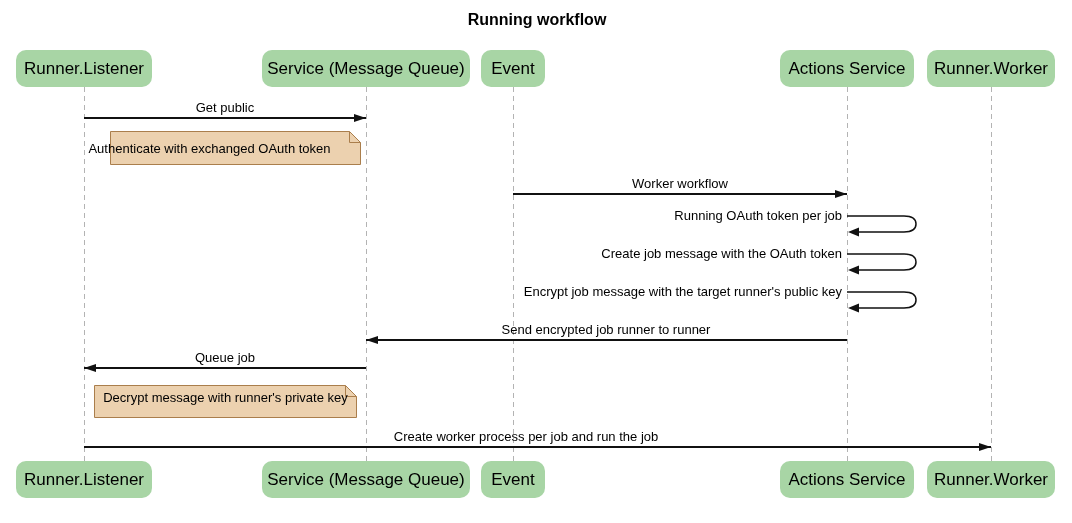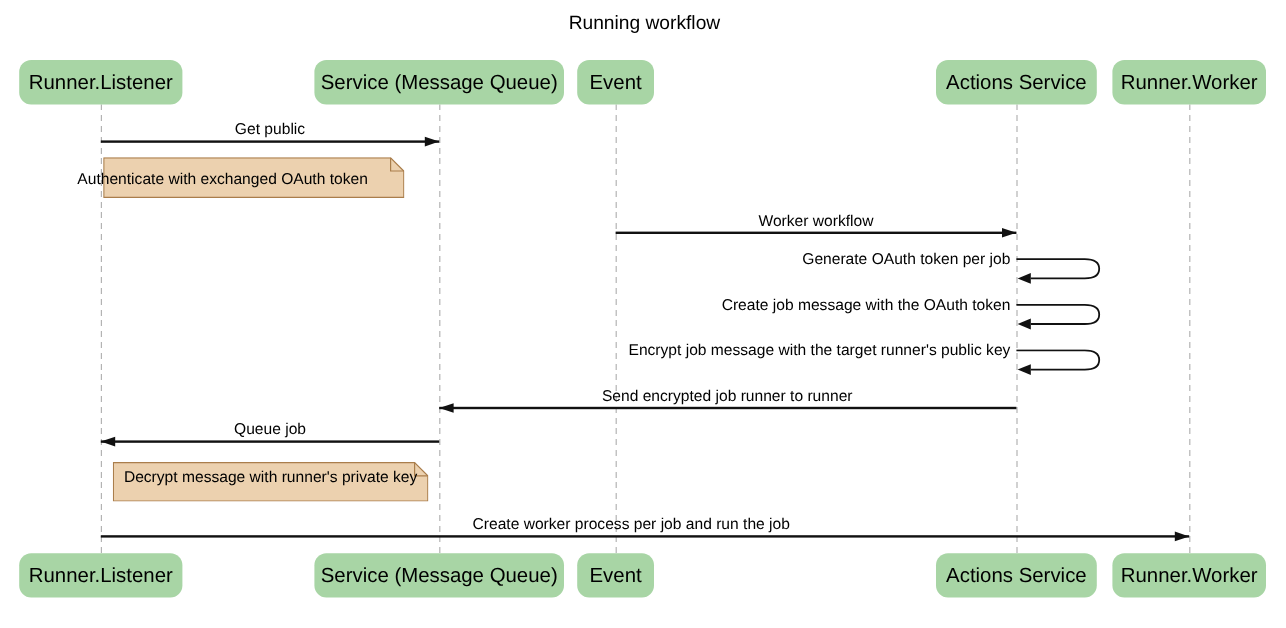--- a/index.html
+++ b/index.html
@@ -7,21 +7,21 @@
     --note-fill:#ecd1af;
     --note-border:#aa7e4c;
     --lifeline:#b3b3b3;
     --line:#111111;
   }
   *{margin:0;padding:0;box-sizing:border-box}
   html,body{background:#ffffff}
   body{font-family:"Liberation Sans",sans-serif;color:#000;}
   .canvas{position:relative;width:1072px;height:523px;background:#fff;overflow:hidden}
   .title{position:absolute;top:11px;left:537px;transform:translateX(-50%);
-         font-size:16px;font-weight:normal;white-space:nowrap}
+         font-size:16px;font-weight:bold;white-space:nowrap}
   .lifeline{position:absolute;top:87px;height:374px;width:1px;
             background:repeating-linear-gradient(to bottom,var(--lifeline) 0 5px,transparent 5px 9px)}
   .actor{position:absolute;height:37px;background:var(--actor-fill);border-radius:10px;
          display:flex;align-items:center;justify-content:center;font-size:17px;white-space:nowrap}
   .mline{position:absolute;height:1.4px;background:var(--line)}
   .ar{position:absolute;width:0;height:0;border-top:4.5px solid transparent;border-bottom:4.5px solid transparent}
   .ar.r{border-left:12px solid var(--line)}
   .ar.l{border-right:12px solid var(--line)}
   .mlabel{position:absolute;font-size:13px;height:16px;line-height:16px;
           transform:translateX(-50%);white-space:nowrap}
@@ -58,33 +58,33 @@
   <div class="actor" style="left:16px;top:461px;width:136px">Runner.Listener</div>
   <div class="actor" style="left:262px;top:461px;width:208px">Service (Message Queue)</div>
   <div class="actor" style="left:481px;top:461px;width:64px">Event</div>
   <div class="actor" style="left:780px;top:461px;width:134px">Actions Service</div>
   <div class="actor" style="left:927px;top:461px;width:128px">Runner.Worker</div>
 
   <div class="mlabel" style="left:225px;top:100px">Get public</div>
   <div class="mline" style="left:84px;top:117.3px;width:282px"></div>
   <div class="ar r" style="left:354px;top:113.5px"></div>
 
-  <div class="note" style="left:86px;top:131px;width:199px;height:34px">
+  <div class="note" style="left:110px;top:131px;width:199px;height:34px">
     <svg viewBox="0 0 251 34" width="251" height="34">
       <path class="note-body" d="M0.5,0.5 H239.5 L250.5,11.5 V33.5 H0.5 Z"></path>
       <path class="note-fold" d="M239.5,0.5 V11.5 H250.5"></path>
     </svg>
     <div class="note-text">Authenticate with exchanged OAuth token</div>
   </div>
 
   <div class="mlabel" style="left:680px;top:176px">Worker workflow</div>
   <div class="mline" style="left:513px;top:193.3px;width:334px"></div>
   <div class="ar r" style="left:835px;top:189.5px"></div>
 
-  <div class="looplabel" style="right:230px;top:208px">Generate OAuth token per job</div>
+  <div class="looplabel" style="right:230px;top:208px">Running OAuth token per job</div>
   <svg class="loop" style="left:846px;top:215px" viewBox="0 0 72 23">
     <path class="loop-path" d="M1,1 H58 Q70,1 70,9 Q70,17 58,17 H13"></path>
     <polygon class="loop-arrow" points="13,12.5 13,21.5 2,17"></polygon>
   </svg>
 
   <div class="looplabel" style="right:230px;top:246px">Create job message with the OAuth token</div>
   <svg class="loop" style="left:846px;top:253px" viewBox="0 0 72 23">
     <path class="loop-path" d="M1,1 H58 Q70,1 70,9 Q70,17 58,17 H13"></path>
     <polygon class="loop-arrow" points="13,12.5 13,21.5 2,17"></polygon>
   </svg>

